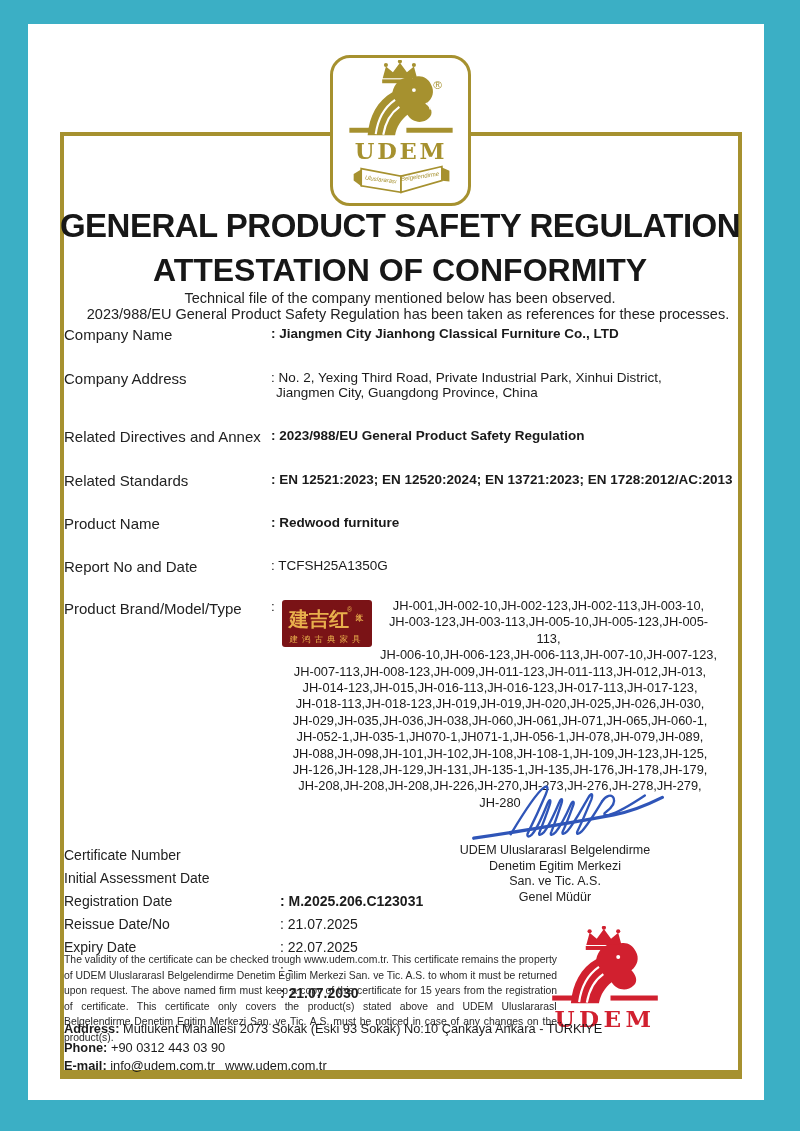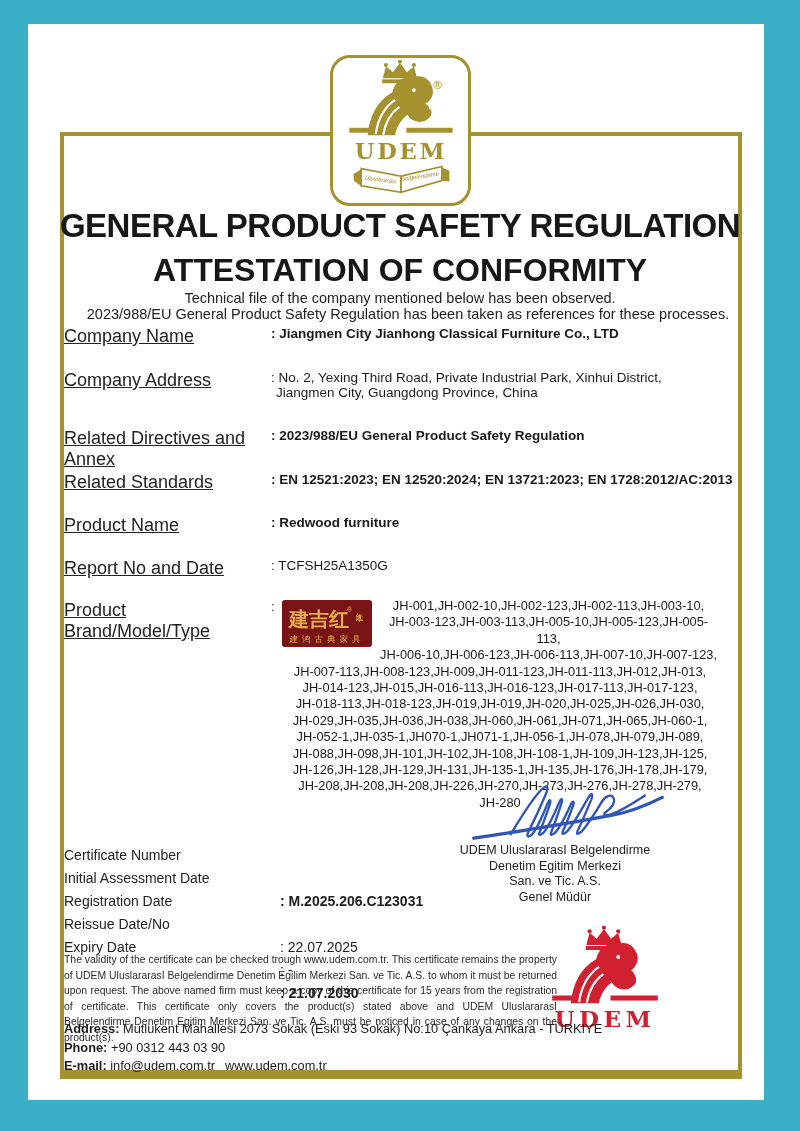--- a/index.html
+++ b/index.html
@@ -19,21 +19,21 @@
     background:#ffffff; border:3px solid #a6912f; border-radius:20px;
     z-index:3; display:flex; align-items:center; justify-content:center;
   }
   .abs { position:absolute; }
   .title { left:0; width:800px; text-align:center; font-weight:bold; color:#171717; }
   .title1 { top:207px; font-size:33px; letter-spacing:-0.5px; }
   .title2 { top:252px; font-size:32px; letter-spacing:0px; }
   .subtitle { left:0; width:800px; text-align:center; font-size:14.5px; color:#222; }
   .sub1 { top:290px; }
   .sub2 { top:306px;padding-left:16px; }
-  .flabel { left:64px; width:205px; font-size:18px; color:#222;text-decoration:underline; }
+  .flabel { left:64px; width:205px; font-size:15px; color:#222; }
   .fvalue { left:271px; width:468px; font-size:13.5px; color:#1a1a1a; }
   .bold { font-weight:bold; }
   .addr2 { display:block; padding-left:5px; }
   .brand-colon { left:271px; top:599px; font-size:13.5px; }
   .brand-block { left:282px; top:598px; width:436px; }
   .seal { float:left; margin:2px 7px 3px 0; }
   .models {
     font-size:12.8px; line-height:16.4px; text-align:center;
     white-space:pre-line; color:#1a1a1a;
   }
@@ -154,20 +154,21 @@
   <div class="abs signatory">
     <div>UDEM UluslararasI Belgelendirme</div>
     <div>Denetim Egitim Merkezi</div>
     <div>San. ve Tic. A.S.</div>
     <div>Genel Müdür</div>
   </div>
 
   <div class="abs cert-label r0">Certificate Number</div>
   <div class="abs cert-value bold r0">: M.2025.206.C123031</div>
   <div class="abs cert-label r1">Initial Assessment Date</div>
+  <div class="abs cert-value r1">: 21.07.2025</div>
   <div class="abs cert-label r2">Registration Date</div>
   <div class="abs cert-value r2">: 22.07.2025</div>
   <div class="abs cert-label r3">Reissue Date/No</div>
   <div class="abs cert-value r3">: -</div>
   <div class="abs cert-label r4">Expiry Date</div>
   <div class="abs cert-value bold r4">: 21.07.2030</div>
 
   <div class="abs fine-print">The validity of the certificate can be checked trough www.udem.com.tr. This certificate remains the property of UDEM UluslararasI Belgelendirme Denetim Egilim Merkezi San. ve Tic. A.S. to whom it must be returned upon request. The above named firm must keep a copy of this certificate for 15 years from the registration of certificate. This certificate only covers the product(s) stated above and UDEM UluslararasI Belgelendirme Denetim Egitim Merkezi San. ve Tic. A.S.  must be noticed in case of any changes on the product(s).</div>
 
   <svg class="abs red-logo" width="110" height="106" viewBox="0 0 100 96">

